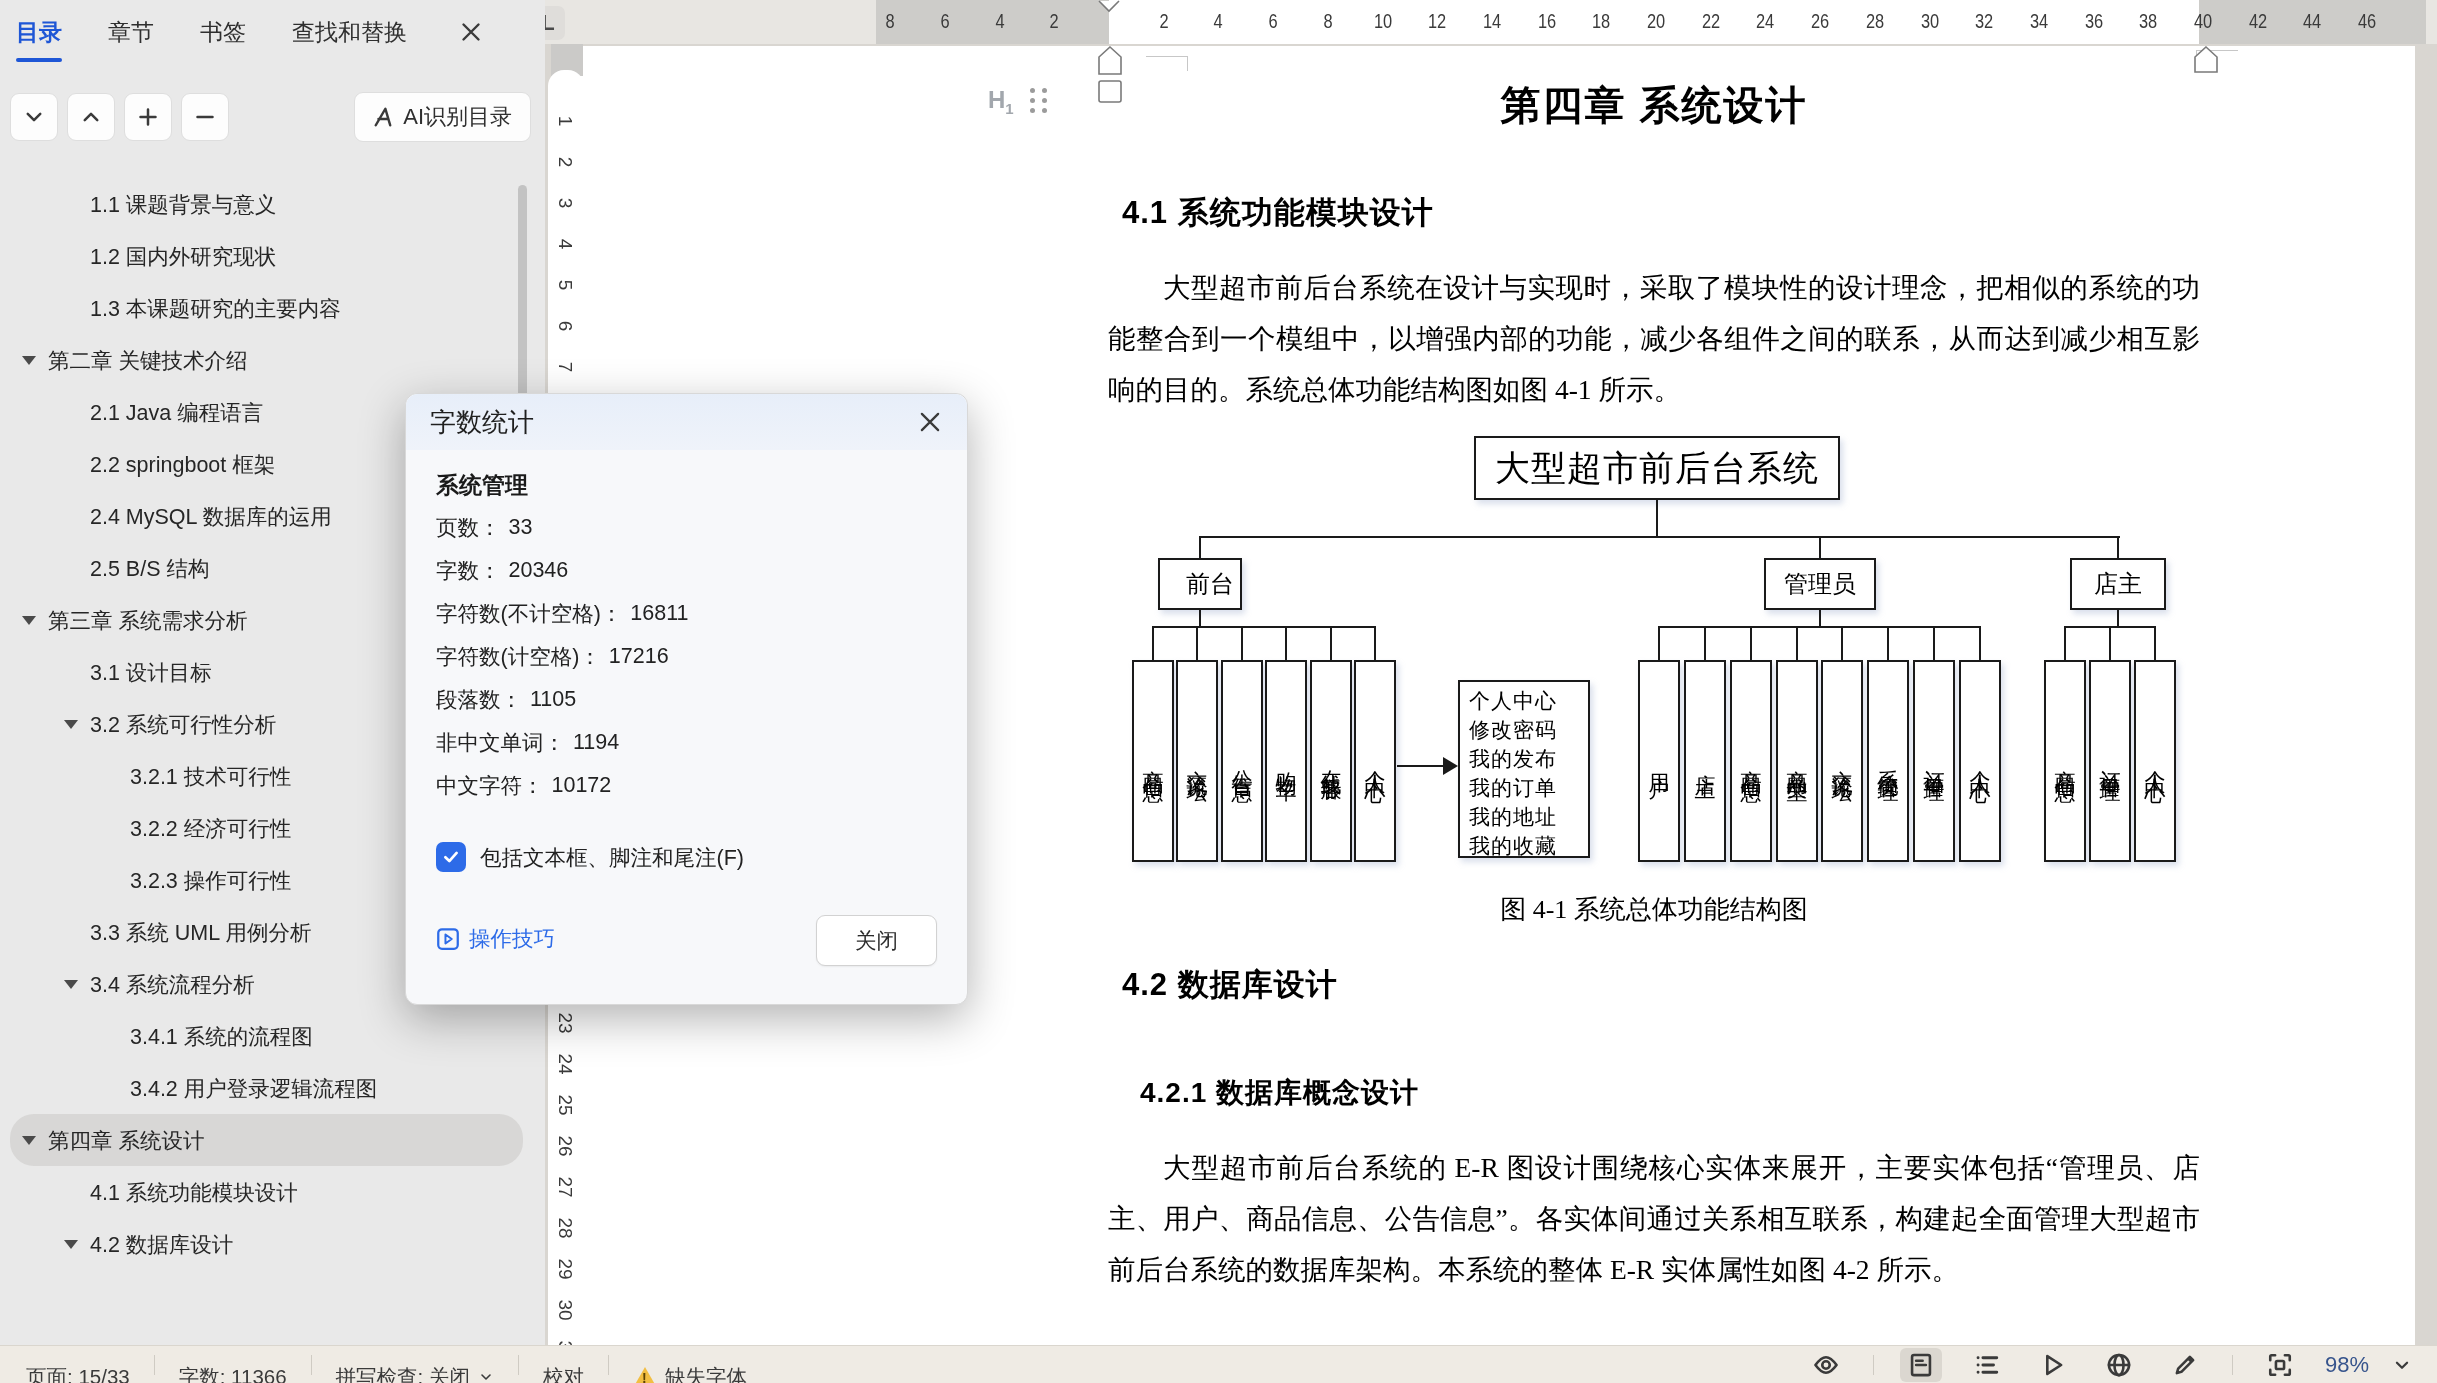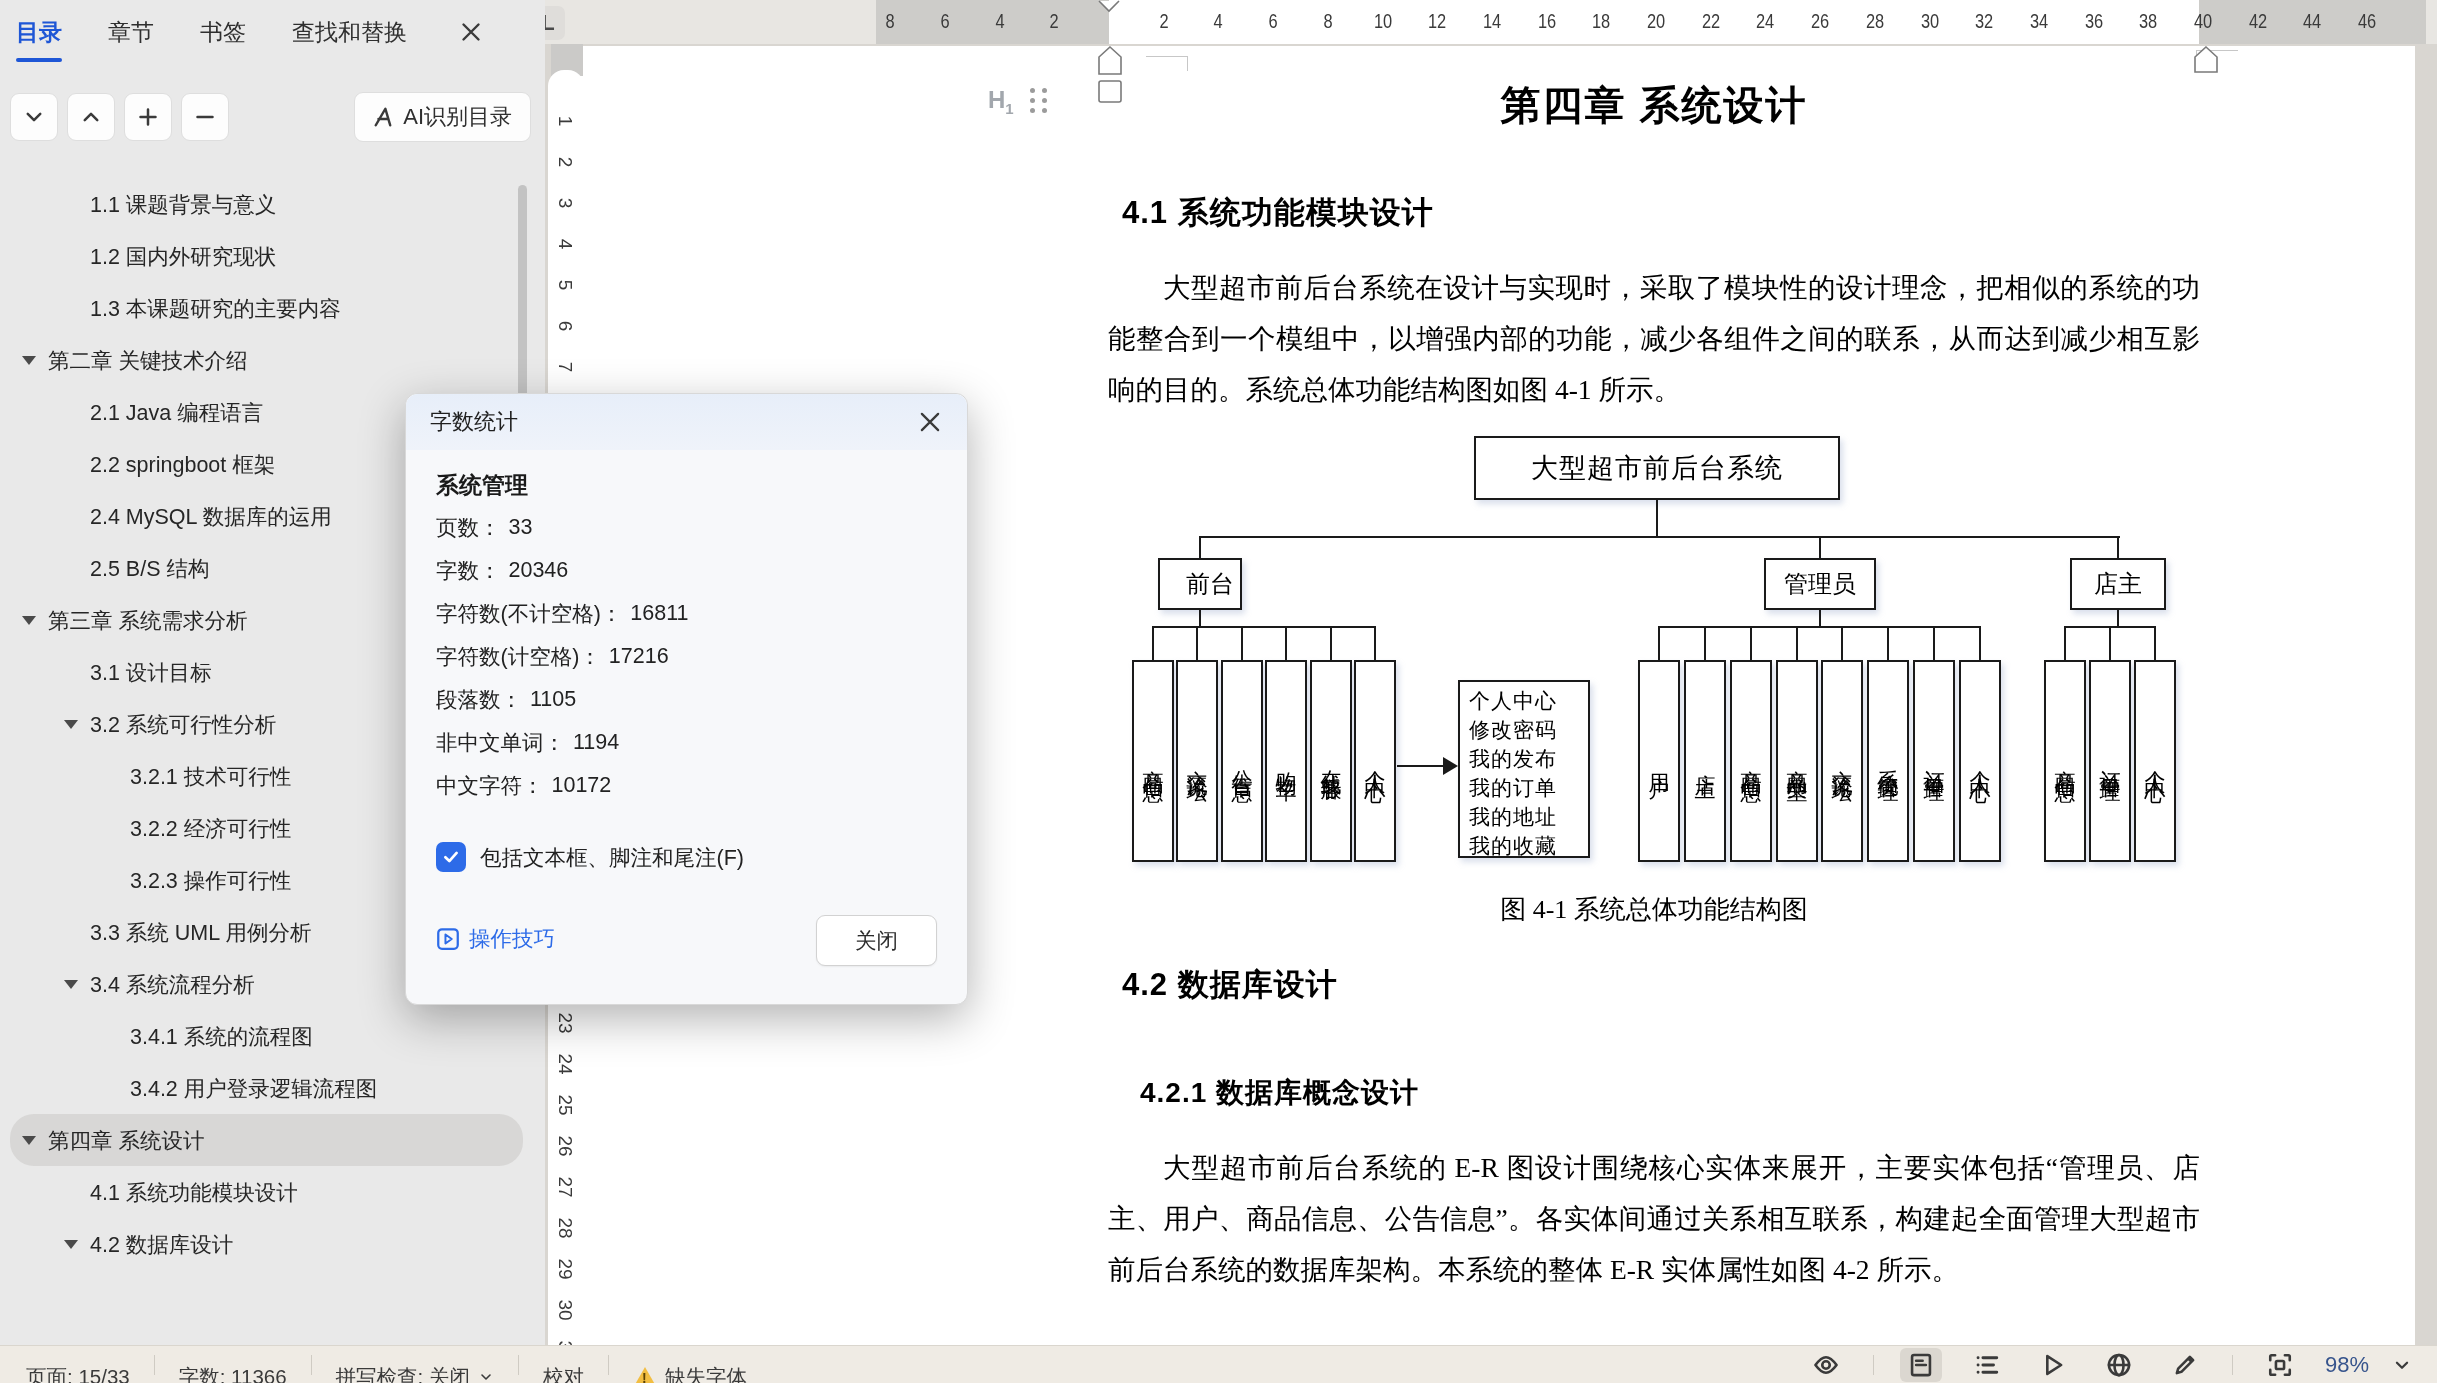--- a/index.html
+++ b/index.html
@@ -39,21 +39,21 @@
   .doc-para { left:1108px; width:1092px; font-family:"Liberation Serif", serif; font-size:27.5px;
     line-height:51px; text-align:justify; text-indent:2em; }
   .doc-caption { left:1108px; top:892px; width:1092px; text-align:center;
     font-family:"Liberation Serif", serif; font-size:26px; }
 
   
   .figure { position:absolute; left:1108px; top:434px; width:1092px; height:458px; z-index:2; }
   .dgl { position:absolute; background:#1a1a1a; }
   .dbox { position:absolute; border:2px solid #1a1a1a; background:#fff;
     font-family:"Liberation Serif", serif; color:#000; box-shadow:3px 4px 6px rgba(150,165,200,.35); }
-  .dbox.root { font-size:27px; display:flex; align-items:center; justify-content:center; letter-spacing:1px; }
+  .dbox.root { font-size:35px; display:flex; align-items:center; justify-content:center; letter-spacing:1px; }
   .dbox.branch { font-size:24px; display:flex; align-items:center; justify-content:center; }
   .dbox.leaf { writing-mode:vertical-rl; text-orientation:upright; font-size:21px;
     text-align:center; line-height:38px; letter-spacing:4px; }
   .dbox.detail { font-size:21px; line-height:29px; padding:5px 0 0 9px; letter-spacing:1px; }
   .arrowhead { position:absolute; width:0; height:0; border-left:15px solid #1a1a1a;
     border-top:9px solid transparent; border-bottom:9px solid transparent; }
 
   
   .sidebar { position:absolute; left:0; top:0; width:545px; height:1345px; background:#E9E9E9; z-index:5; overflow:hidden; }
   .side-tabs { position:absolute; left:0; top:0; height:64px; width:100%; display:flex; align-items:center; padding-left:16px; }
@@ -75,21 +75,21 @@
   .toc-row.l3 { padding-left:120px; }
   .tarrow { width:26px; display:inline-flex; }
   .tarrow::before { content:''; border-left:7px solid transparent; border-right:7px solid transparent; border-top:9px solid #4a4a4a; }
   .side-scroll { position:absolute; left:518px; top:185px; width:9px; height:300px; background:#C3C3C3; border-radius:5px; }
 
   
   .dialog { position:absolute; left:405px; top:393px; width:563px; height:612px; background:#F7F8FA;
     border:1px solid #D8D8D8; border-radius:12px; box-shadow:0 14px 46px rgba(0,0,0,.30); z-index:10; }
   .dlg-head { height:56px; background:linear-gradient(#E7EEF9,#EFF3FA); border-radius:12px 12px 0 0;
     display:flex; align-items:center; padding:0 24px; }
-  .dlg-title { font-size:22px; color:#1f1f1f;text-align:right; }
+  .dlg-title { font-size:26px; color:#1f1f1f;text-align:right; }
   .dlg-close { margin-left:auto; }
   .dlg-section { position:absolute; left:30px; top:76px; font-size:23px; font-weight:700; color:#1a1a1a; }
   .stat-list { position:absolute; left:30px; top:112px; }
   .stat-row { height:43px; display:flex; align-items:center; font-size:21.5px; color:#222; }
   .stat-row .sv { margin-left:8px; }
   .chk-row { position:absolute; left:30px; top:448px; display:flex; align-items:center; gap:14px; font-size:21.5px; color:#222; }
   .chk { width:30px; height:30px; border-radius:7px; background:#2D6BE8; display:flex; align-items:center; justify-content:center; }
   .dlg-link { position:absolute; left:30px; top:530px; display:flex; align-items:center; gap:9px;
     color:#2D6BE8; font-size:21.5px; }
   .dlg-btn { position:absolute; left:410px; top:521px; width:121px; height:51px; background:#fff;

